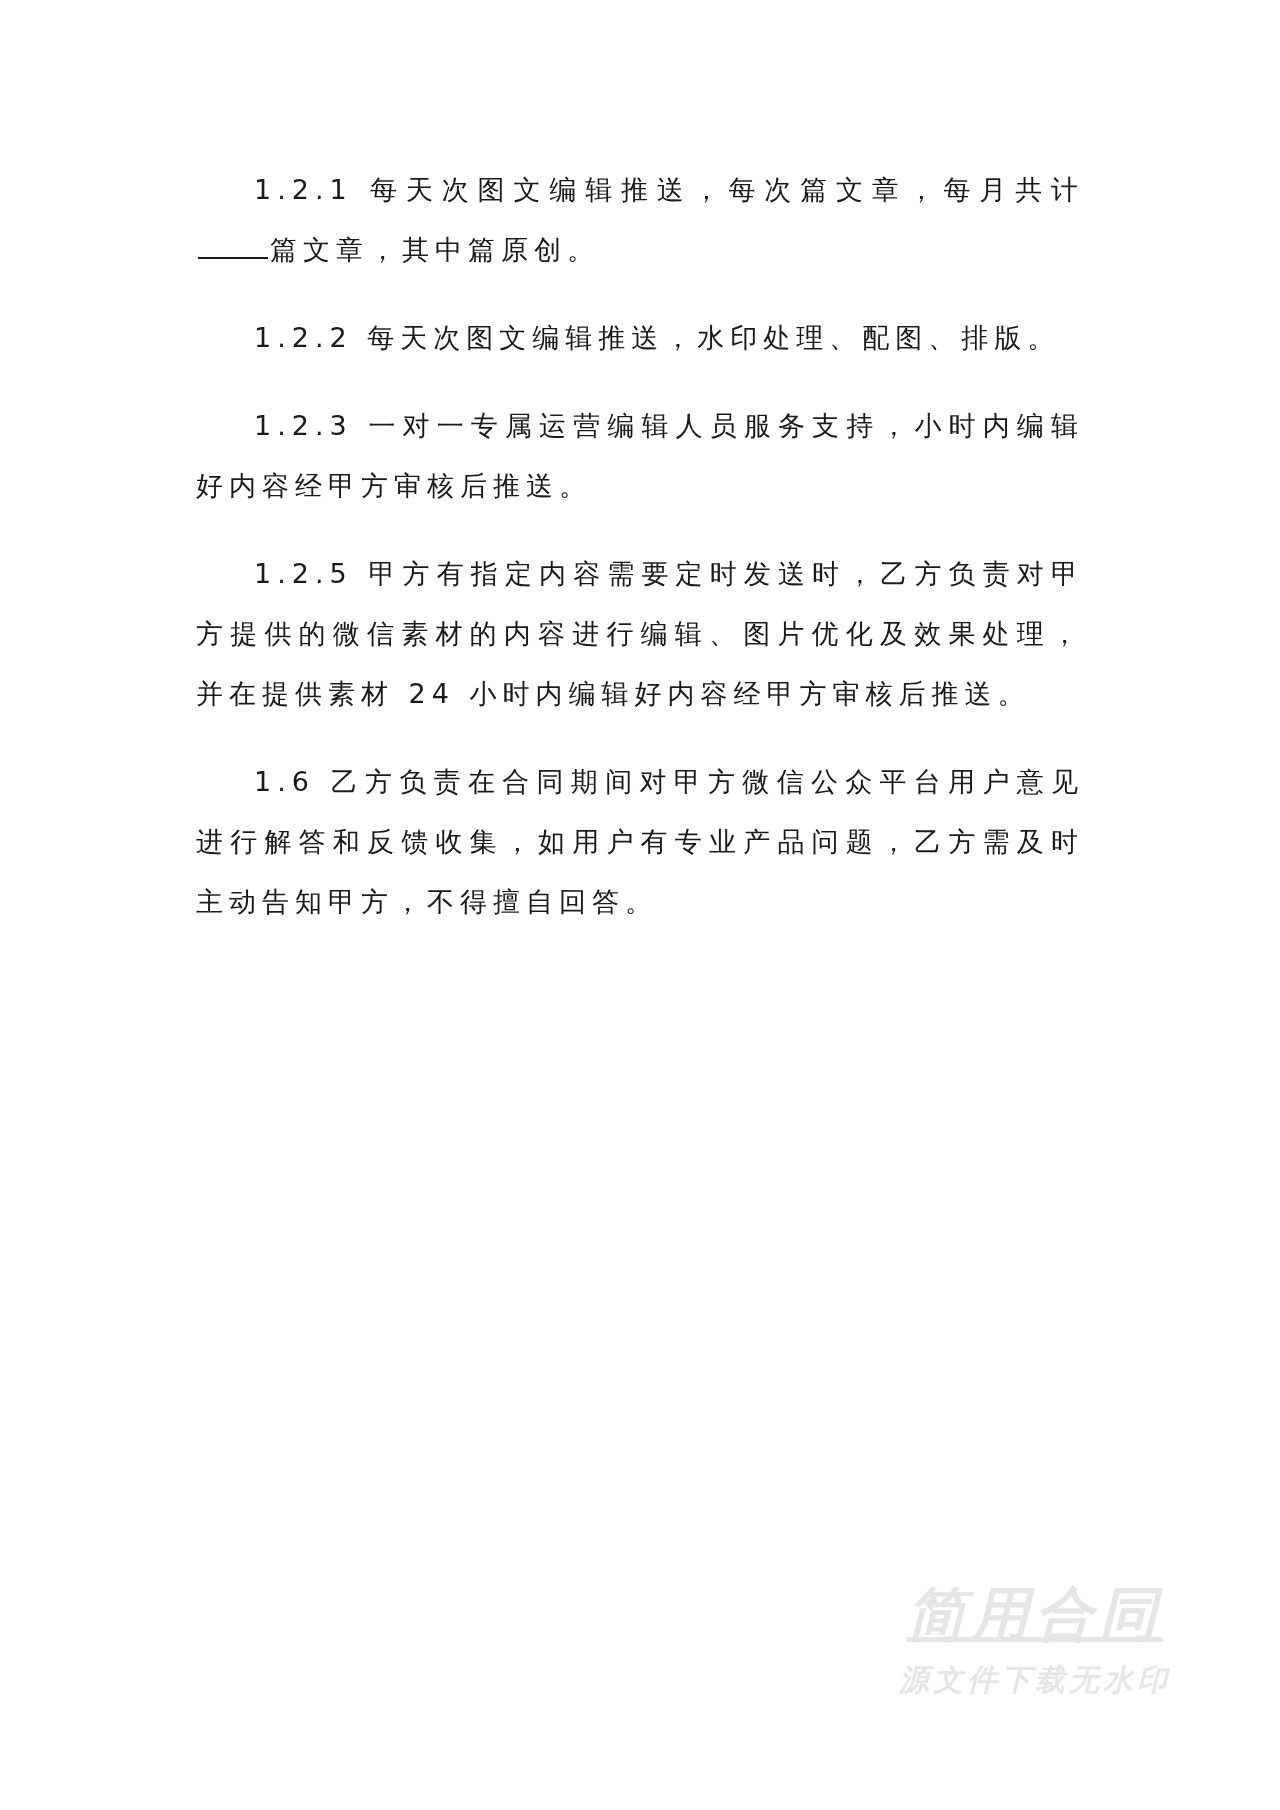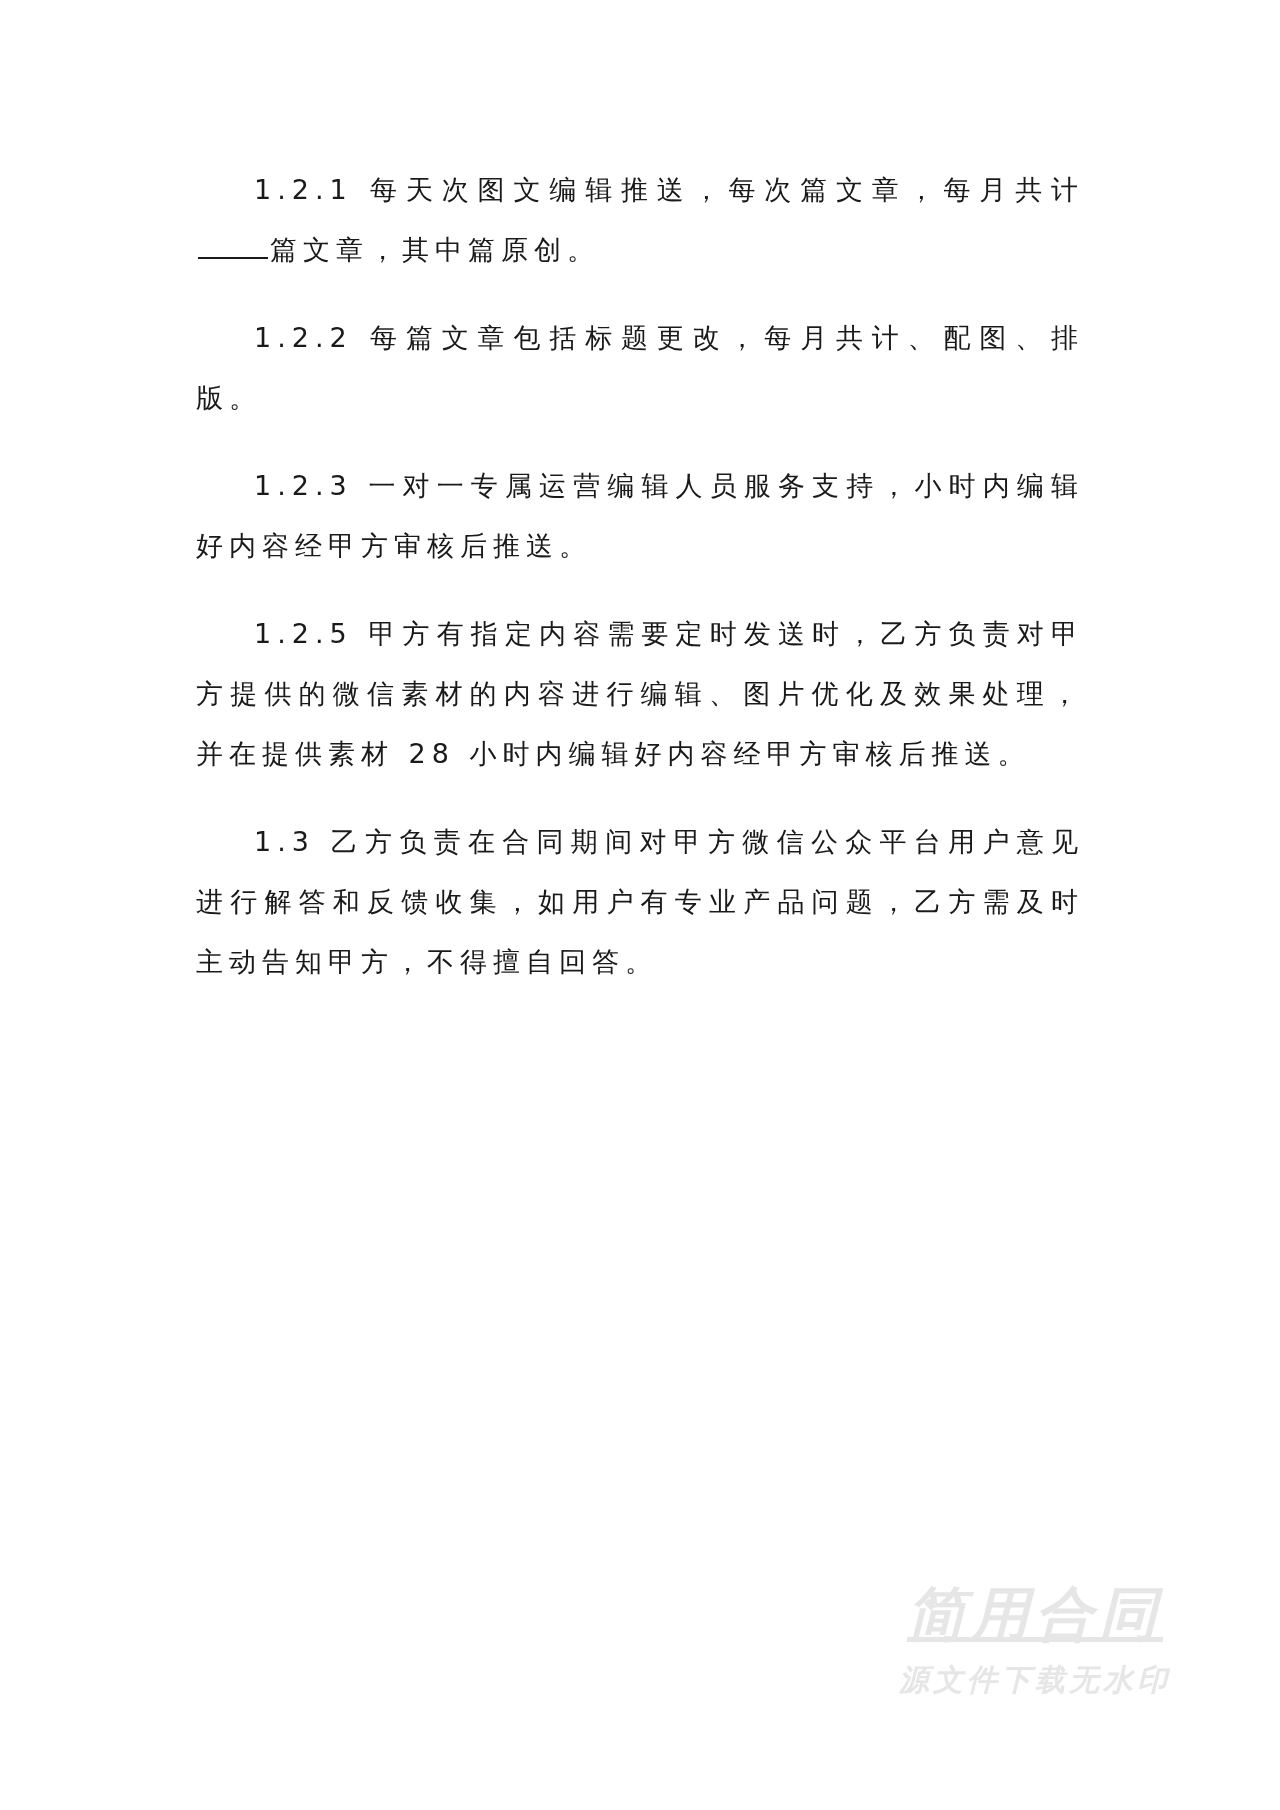--- a/index.html
+++ b/index.html
@@ -74,28 +74,28 @@
     }
   </style>
 </head>
 <body>
 
 <div class="page">
   <div class="content">
 
     <p class="para"><span>1.2.1 每天次图文编辑推送，每次篇文章，每月共计</span><span class="blank"></span><span>篇文章，其中篇原创。</span></p>
 
-    <p class="para">1.2.2 每篇文章包括标题更改，每月共计、配图、排版。</p>
+    <p class="para">1.2.2 每天次图文编辑推送，水印处理、配图、排版。</p>
 
     <p class="para">1.2.3 一对一专属运营编辑人员服务支持，小时内编辑好内容经甲方审核后推送。</p>
 
 
-    <p class="para">1.2.5 甲方有指定内容需要定时发送时，乙方负责对甲方提供的微信素材的内容进行编辑、图片优化及效果处理，并在提供素材 28 小时内编辑好内容经甲方审核后推送。</p>
+    <p class="para">1.2.5 甲方有指定内容需要定时发送时，乙方负责对甲方提供的微信素材的内容进行编辑、图片优化及效果处理，并在提供素材 24 小时内编辑好内容经甲方审核后推送。</p>
 
-    <p class="para">1.3 乙方负责在合同期间对甲方微信公众平台用户意见进行解答和反馈收集，如用户有专业产品问题，乙方需及时主动告知甲方，不得擅自回答。</p>
+    <p class="para">1.6 乙方负责在合同期间对甲方微信公众平台用户意见进行解答和反馈收集，如用户有专业产品问题，乙方需及时主动告知甲方，不得擅自回答。</p>
 
 
   </div>
 
   <div class="watermark">
     <div class="wm-title">简用合同</div>
     <div class="wm-sub">源文件下载无水印</div>
   </div>
 </div>
 

